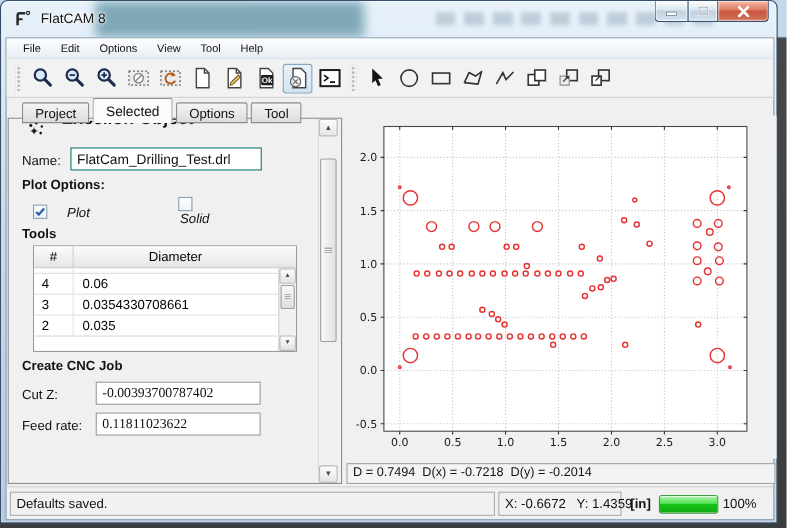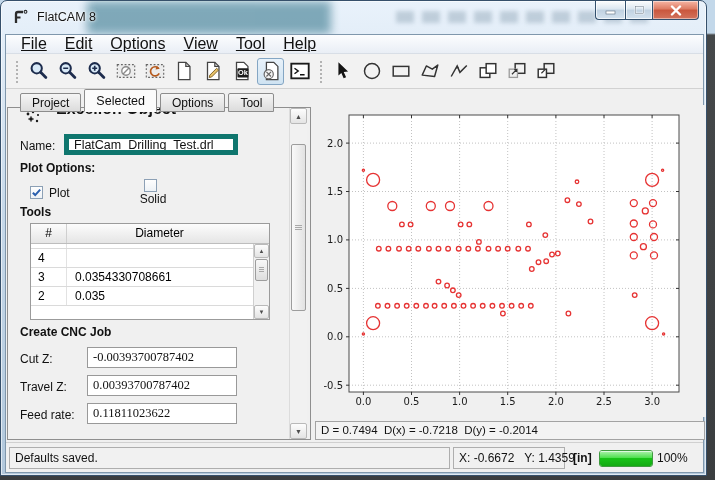--- a/index.html
+++ b/index.html
@@ -30,21 +30,21 @@
   .wbtn.close { width:46px; border-radius:0 0 4px 0; border-left:none;
           background:linear-gradient(180deg,#f6b5a4,#dd7a62 45%,#c9563d 50%,#d2735c);
           box-shadow:inset 0 0 0 1px rgba(255,255,255,.45); }
 
   
   .body { position:absolute; left:4px; top:33px; width:699px; height:439px;
           background:#f0f0f0; border:1px solid #7f97ac; }
 
   .menubar { position:absolute; left:0; top:0; right:0; height:19px; display:flex; align-items:center;
              background:linear-gradient(180deg,#fcfdfe,#e9eef5); border-bottom:1px solid #d8dee6; padding-left:6px; }
-  .menu-item { padding:2px 9px; font-size:16px; color:#111;text-decoration:underline; }
+  .menu-item { padding:2px 9px; font-size:10px; color:#111; }
 
   .toolbar { position:absolute; left:0; top:19px; right:0; height:35px; display:flex; align-items:center;
              background:#f2f2f2; border-bottom:1px solid #d2d2d2; padding-left:4px; }
   .tb-grip { width:6px; height:24px; margin:0 4px;
              background-image:radial-gradient(circle,#b3b3b3 1px,transparent 1.3px);
              background-size:4px 4px; background-position:1px 1px; }
   .tb-btn { width:27px; height:27px; margin:0 1px; display:flex; align-items:center; justify-content:center;
             border:1px solid transparent; border-radius:3px; }
   .tb-btn.pressed { border:1px solid #84a6c4; background:linear-gradient(180deg,#e9f2fa,#cfe3f2); }
   .tb-ic, .tb-ic svg { width:22px; height:22px; display:block; }
@@ -55,31 +55,31 @@
          background:linear-gradient(180deg,#f5f5f5,#dcdcdc); border:1px solid #8c8c8c;
          border-radius:2px 2px 0 0; color:#111; }
   .tab.active { height:23px; background:#fbfbfb; border-bottom:1px solid #fbfbfb; font-size:12.5px; }
 
   
   .panel { position:absolute; left:1px; top:72px; width:304px; height:333px;
            border:1px solid #8f8f8f; background:#f0f0f0; overflow:hidden; z-index:2; }
   .panel-title { position:absolute; left:48px; top:-8px; font-size:16px; font-weight:bold; color:#141414; }
   .obj-icon { position:absolute; left:14px; top:-2px; width:24px; height:24px; }
   .row-name { position:absolute; left:12px; top:31px; font-size:12px; color:#111; }
-  .inp { border:5px solid #0f766e; background:#fff; font-family:"Liberation Sans",sans-serif;
+  .inp { border:1px solid #0f766e; background:#fff; font-family:"Liberation Sans",sans-serif;
          font-size:12.5px; padding:1px 5px; color:#111; }
   .name-inp { position:absolute; left:56px; top:26px; width:174px; height:21px; }
   .lbl-bold { position:absolute; left:12px; font-size:12px; font-weight:bold; color:#111; }
   .cbs { position:absolute; left:22px; top:71px; width:240px; display:flex; }
   .cbrow { display:flex; align-items:center; }
   .cbrow:nth-child(2) { margin-left:64px;flex-direction:column; }
   .cb { width:13px; height:13px; border:1px solid #8ca0b5; background:linear-gradient(180deg,#fefefe,#eef2f6);
         display:inline-flex; align-items:center; justify-content:center; }
   .cb svg { width:11px; height:11px; }
-  .cbl { font-size:12px; margin-left:6px; color:#111; }
+  .cbl { font-size:12px; margin-left:18px; color:#111;font-style:italic; }
 
   .table { position:absolute; left:22px; top:115px; width:240px; height:97px;
            border:1px solid #9b9b9b; background:#fff; display:flex; flex-direction:column; }
   .thead { display:flex; height:20px; background:linear-gradient(180deg,#fcfcfc,#e5e5e5);
            border-bottom:1px solid #bdbdbd; font-size:12px; }
   .th1 { width:36px; border-right:1px solid #cfcfcf; text-align:center; line-height:19px; }
   .th2 { flex:1; text-align:center; line-height:19px; }
   .th3 { width:17px; }
   .tbodywrap { flex:1; display:flex; }
   .tbody { flex:1; }
@@ -391,20 +391,21 @@
           <div class="th3"></div>
         </div>
         <div class="tbodywrap">
           <div class="tbody">
             <div class="trow sliver">
                 <div class="c1"></div>
                 <div class="c2"></div>
               </div>
           <div class="trow">
                 <div class="c1">4</div>
+                <div class="c2">0.06</div>
               </div>
               <div class="trow">
                 <div class="c1">3</div>
                 <div class="c2">0.0354330708661</div>
               </div>
               <div class="trow">
                 <div class="c1">2</div>
                 <div class="c2">0.035</div>
               </div>
             </div>
@@ -415,24 +416,20 @@
             <div class="sarrow">▼</div>
           </div>
         </div>
       </div>
 
       <span class="lbl-bold" style="top:217px">Create CNC Job</span>
       <div class="cnc-fields">
           <div class="frow">
             <label>Cut Z:</label>
             <input value="-0.00393700787402" style="">
-          </div>
-          <div class="frow">
-            <label>Travel Z:</label>
-            <input value="0.00393700787402" style="">
           </div>
           <div class="frow">
             <label>Feed rate:</label>
             <input value="0.11811023622" style="">
           </div>
         </div>
 
 
       <div class="pscroll">
         <div class="parrow">▲</div>

